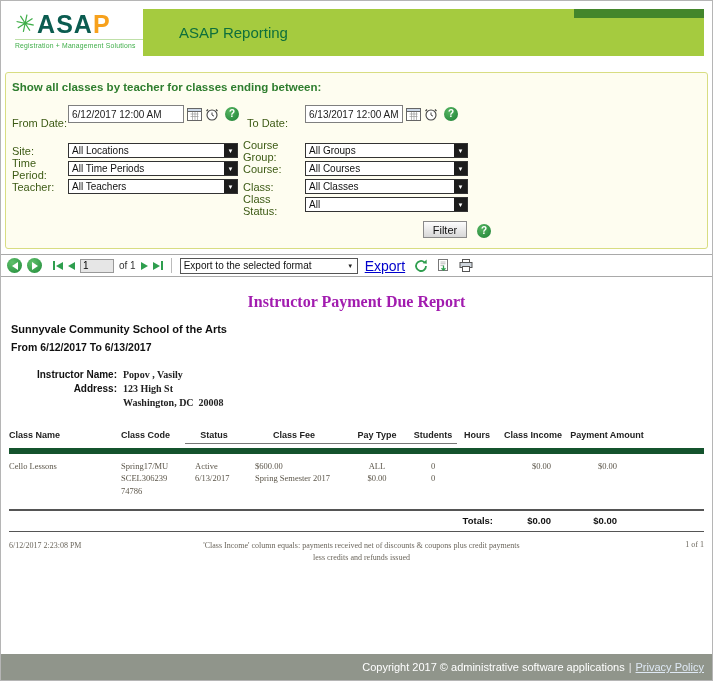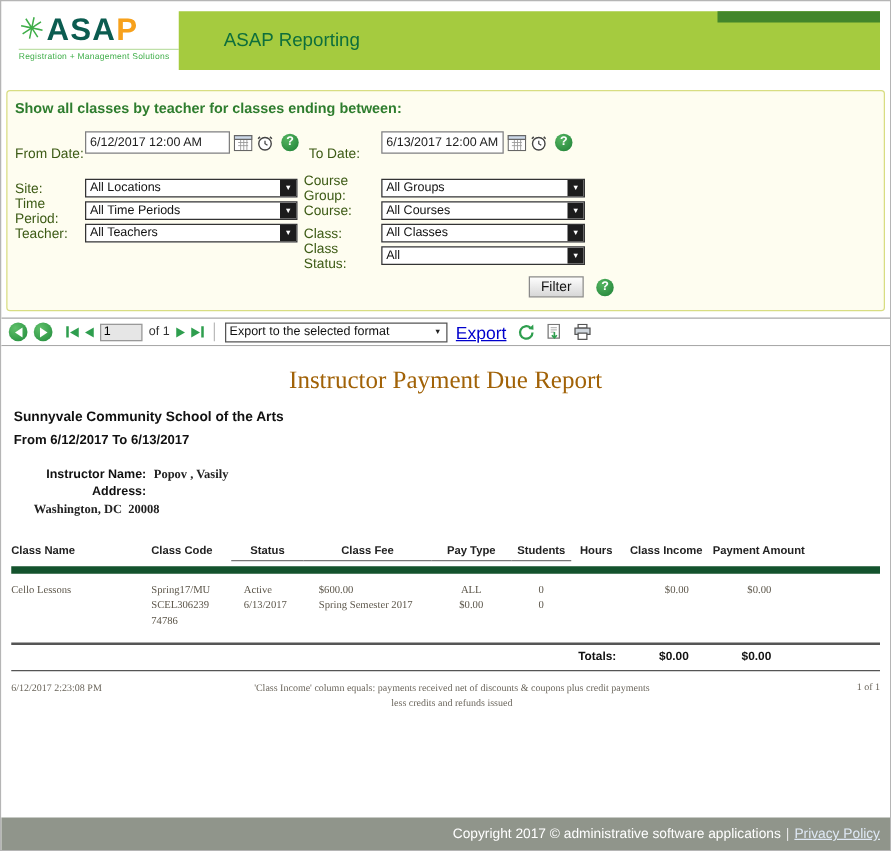--- a/index.html
+++ b/index.html
@@ -25,21 +25,21 @@
   .flabel{font-size:11px;color:#3c5a14;}
   .date-row{display:flex;align-items:flex-start;margin-top:12px;}
   .date-row .flabel{margin-top:12px;}
   .date-input{height:18px;border:1px solid #7f7f7f;font-size:10px;padding:0 3px;font-family:"Liberation Sans",sans-serif;background:#fff;color:#222;}
   .mini-icon{display:inline-flex;margin-left:3px;margin-top:2px;cursor:pointer;}
   .help-icon{width:14px;height:14px;border-radius:50%;background:radial-gradient(circle at 35% 30%,#55b561,#1d7f35);color:#fff;font-size:10px;font-weight:bold;text-align:center;line-height:14px;display:inline-block;margin-left:6px;margin-top:2px;cursor:pointer;}
   .filter-grid{display:grid;grid-template-columns:56px 170px 5px 62px 163px;grid-auto-rows:15px;row-gap:3px;align-items:center;margin-top:14px;}
   .sel{height:15px;border:1px solid #333;background:#fff;display:flex;align-items:stretch;cursor:pointer;overflow:hidden;}
   .sel-val{flex:1;font-size:10px;color:#111;padding:0 3px;line-height:13px;white-space:nowrap;overflow:hidden;}
   .sel-btn{width:13px;background:#1c1c1c;display:flex;align-items:center;justify-content:center;color:#fff;font-size:6px;line-height:6px;flex:0 0 auto;}
-  .filter-actions{display:flex;gap:4px;width:479px;justify-content:flex-end;margin-top:9px;}
+  .filter-actions{display:flex;align-items:center;gap:4px;width:479px;justify-content:flex-end;margin-top:9px;}
   .filter-btn{width:44px;height:17px;border:1px solid #8a8a8a;background:linear-gradient(#fdfdfd,#d7d7d7);font-size:11px;font-family:"Liberation Sans",sans-serif;color:#111;cursor:pointer;}
 
   
   .toolbar{display:flex;align-items:center;gap:5px;padding:3px 6px;border-top:1px solid #a9a9a9;border-bottom:1px solid #a9a9a9;margin-top:5px;background:#fff;flex:0 0 auto;height:23px;}
   .nav-circle{width:15px;height:15px;border-radius:50%;background:radial-gradient(circle at 35% 30%,#5fc06a,#1f8a3a);display:inline-flex;align-items:center;justify-content:center;cursor:pointer;flex:0 0 auto;}
   .tri{display:inline-block;width:0;height:0;}
   .tri-w-l{border-top:4px solid transparent;border-bottom:4px solid transparent;border-right:6px solid #fff;}
   .tri-w-r{border-top:4px solid transparent;border-bottom:4px solid transparent;border-left:6px solid #fff;}
   .tri-g-l{border-top:4px solid transparent;border-bottom:4px solid transparent;border-right:7px solid #2e9e4e;}
   .tri-g-r{border-top:4px solid transparent;border-bottom:4px solid transparent;border-left:7px solid #2e9e4e;}
@@ -48,21 +48,21 @@
   .page-input{width:34px;height:14px;border:1px solid #999;background:#e6e6e6;font-size:10px;padding:0 2px;font-family:"Liberation Sans",sans-serif;}
   .of-text{font-size:10px;color:#333;}
   .vsep{width:1px;height:15px;background:#bbb;margin:0 3px;}
   .export-sel{width:178px;height:16px;border-color:#555;}
   .export-sel .sel-btn{background:transparent;color:#222;}
   .export-link{font-size:14px;color:#0000cc;text-decoration:underline;cursor:pointer;margin-left:2px;}
   .tb-icon{display:inline-flex;cursor:pointer;margin-left:4px;}
 
   
   .report{flex:1;background:#fff;padding-top:16px;overflow:hidden;}
-  .report-title{text-align:center;font-family:"Liberation Serif",serif;font-size:20px;font-weight:normal;color:#a16207;}
+  .report-title{text-align:center;font-family:"Liberation Serif",serif;font-size:16px;font-weight:bold;color:#a21caf;}
   .report-org{font-weight:bold;font-size:11px;color:#111;margin:12px 0 0 10px;}
   .report-range{font-weight:bold;font-size:10.5px;color:#111;margin:6px 0 0 10px;}
   .inst{display:grid;grid-template-columns:90px auto;column-gap:6px;row-gap:3px;margin:16px 0 0 26px;}
   .inst-label{font-size:10px;font-weight:bold;color:#111;text-align:right;}
   .inst-val{font-family:"Liberation Serif",serif;font-size:10px;font-weight:bold;color:#222;white-space:pre;}
   .rtable{margin:20px 8px 0 8px;}
   .tgrid{display:grid;grid-template-columns:112px 64px 58px 102px 64px 48px 40px 72px 76px;}
   .thead-wrap{border-bottom:6px solid #14532d;padding-bottom:4px;}
   .th{font-size:9px;font-weight:bold;color:#222;text-align:center;padding:2px 0 3px 0;}
   .th.left{text-align:left;}
@@ -255,20 +255,21 @@
 
   <div class="report">
     <div class="report-title">Instructor Payment Due Report</div>
     <div class="report-org">Sunnyvale Community School of the Arts</div>
     <div class="report-range">From 6/12/2017 To 6/13/2017</div>
 
     <div class="inst">
       <span class="inst-label">Instructor Name:</span>
       <span class="inst-val">Popov , Vasily</span>
       <span class="inst-label">Address:</span>
+      <span class="inst-val">123 High St</span>
       <span class="inst-label"></span>
       <span class="inst-val">Washington, DC  20008</span>
     </div>
 
     <div class="rtable">
       <div class="thead-wrap">
         <div class="tgrid">
           <span class="th left">Class Name</span>
           <span class="th left">Class Code</span>
           <span class="th hu">Status</span>

